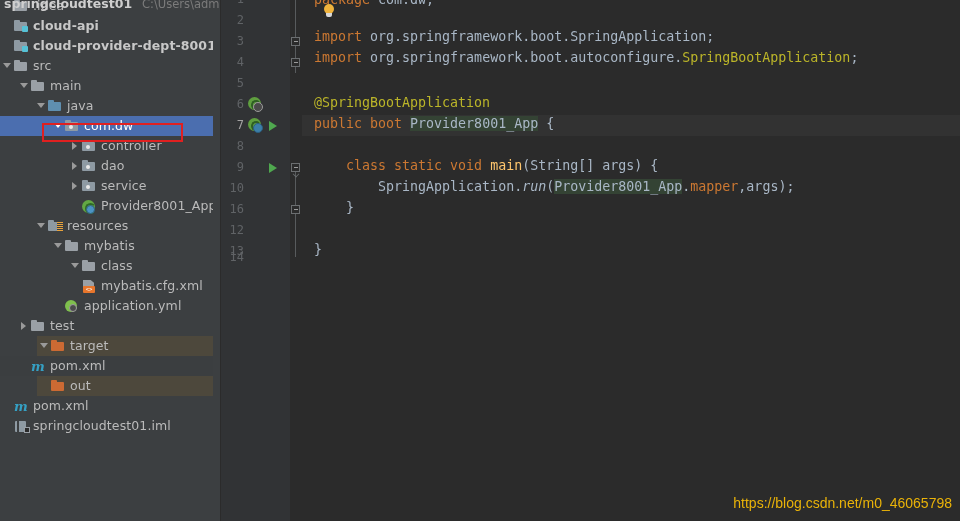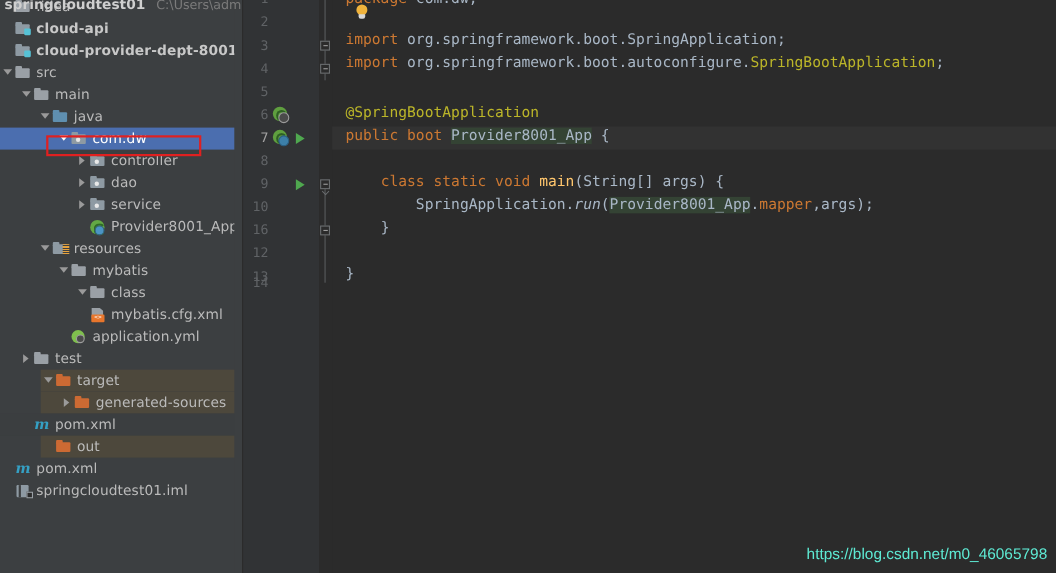--- a/index.html
+++ b/index.html
@@ -408,21 +408,21 @@
     position: absolute; left: 3px; top: 9px;
     width: 6px; height: 4px;
     background: #d8d8d8;
     border-radius: 0 0 2px 2px;
   }
 
   
   #watermark {
     position: absolute;
     right: 8px; bottom: 10px;
-    color: #5eead4;
+    color: #eab308;
     font-size: 14px;
     font-family: "Liberation Sans", sans-serif;
     z-index: 30;
     margin-top: 48px;
   }
 
   
   #pane-sep {
     position: absolute;
     left: 220px; top: 0;
@@ -611,29 +611,20 @@
           <span class="lbl">test</span>
         </div>
         <div class="trow excluded">
           <span style="display: inline-block; flex: 0 0 2px;"></span>
           <span class="arrow down"></span>
           <span class="ico">
             <span class="fold-tab" style="background:#cc6a33"></span>
             <span class="fold-base" style="background:#cc6a33"></span>
           </span>
           <span class="lbl">target</span>
-        </div>
-        <div class="trow excluded">
-          <span style="display: inline-block; flex: 0 0 19px;"></span>
-          <span class="arrow right"></span>
-          <span class="ico">
-            <span class="fold-tab" style="background:#cc6a33"></span>
-            <span class="fold-base" style="background:#cc6a33"></span>
-          </span>
-          <span class="lbl">generated-sources</span>
         </div>
         <div class="trow dim">
           <span style="display: inline-block; flex: 0 0 19px;"></span>
           <span class="arrow"></span>
           <span class="ico">
             <span class="mvn-ico">m</span>
           </span>
           <span class="lbl">pom.xml</span>
         </div>
         <div class="trow excluded">

